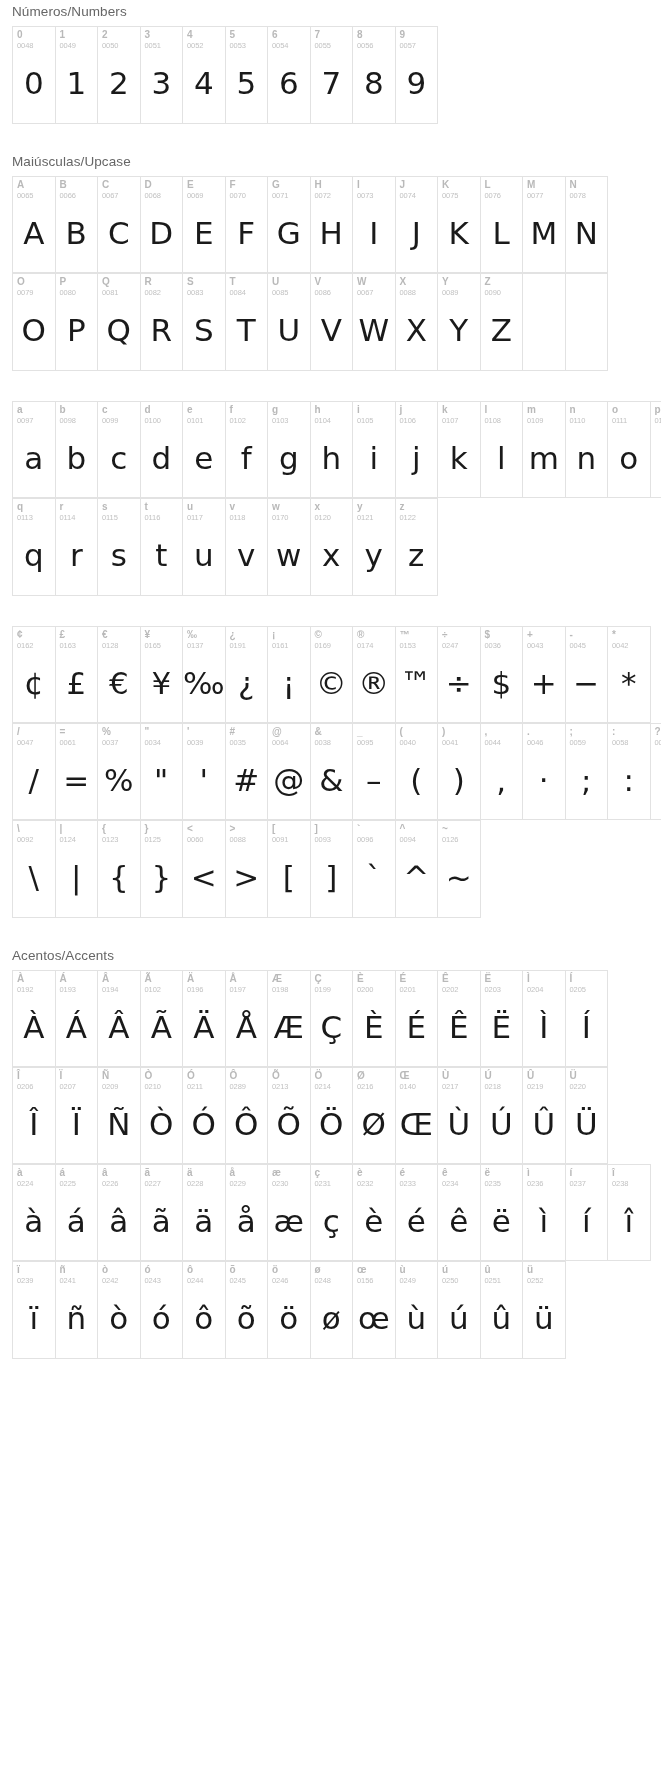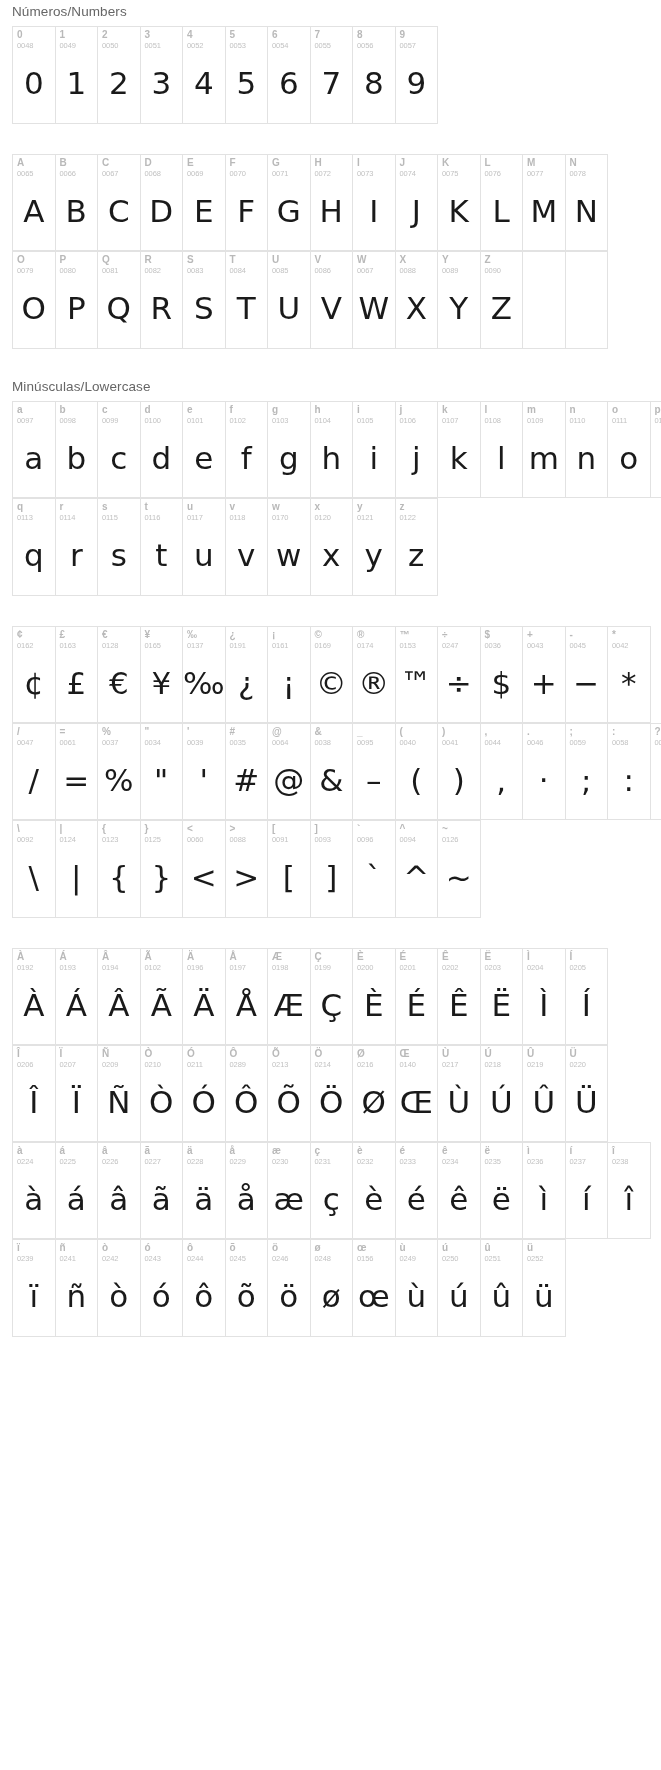--- a/index.html
+++ b/index.html
@@ -165,20 +165,21 @@
                 <span class="ch">9</span>
                 <span class="code">0057</span>
               </div>
               <div class="big">9</div>
             </div>
           </div>
         </div>
       </div>
       <div class="section">
         <div class="spacer-30"></div>
+        <div class="section-title">Maiúsculas/Upcase</div>
         <div class="rows">
           <div class="glyph-row">
             <div class="cell h96">
               <div class="meta">
                 <span class="ch">A</span>
                 <span class="code">0065</span>
               </div>
               <div class="big">A</div>
             </div>
             <div class="cell h96">
@@ -364,527 +365,527 @@
                 <span class="code"></span>
               </div>
               <div class="big"></div>
             </div>
             <div class="cell h96 empty">
               <div class="meta">
                 <span class="ch"></span>
                 <span class="code"></span>
               </div>
               <div class="big"></div>
-            </div>
-          </div>
-        </div>
-      </div>
-      <div class="section">
-        <div class="spacer-30"></div>
-        <div class="section-title">Minúsculas/Lowercase</div>
-        <div class="rows">
-          <div class="glyph-row">
-            <div class="cell h96">
-              <div class="meta">
-                <span class="ch">a</span>
-                <span class="code">0097</span>
-              </div>
-              <div class="big">a</div>
-            </div>
-            <div class="cell h96">
-              <div class="meta">
-                <span class="ch">b</span>
-                <span class="code">0098</span>
-              </div>
-              <div class="big">b</div>
-            </div>
-            <div class="cell h96">
-              <div class="meta">
-                <span class="ch">c</span>
-                <span class="code">0099</span>
-              </div>
-              <div class="big">c</div>
-            </div>
-            <div class="cell h96">
-              <div class="meta">
-                <span class="ch">d</span>
-                <span class="code">0100</span>
-              </div>
-              <div class="big">d</div>
-            </div>
-            <div class="cell h96">
-              <div class="meta">
-                <span class="ch">e</span>
-                <span class="code">0101</span>
-              </div>
-              <div class="big">e</div>
-            </div>
-            <div class="cell h96">
-              <div class="meta">
-                <span class="ch">f</span>
-                <span class="code">0102</span>
-              </div>
-              <div class="big">f</div>
-            </div>
-            <div class="cell h96">
-              <div class="meta">
-                <span class="ch">g</span>
-                <span class="code">0103</span>
-              </div>
-              <div class="big">g</div>
-            </div>
-            <div class="cell h96">
-              <div class="meta">
-                <span class="ch">h</span>
-                <span class="code">0104</span>
-              </div>
-              <div class="big">h</div>
-            </div>
-            <div class="cell h96">
-              <div class="meta">
-                <span class="ch">i</span>
-                <span class="code">0105</span>
-              </div>
-              <div class="big">i</div>
-            </div>
-            <div class="cell h96">
-              <div class="meta">
-                <span class="ch">j</span>
-                <span class="code">0106</span>
-              </div>
-              <div class="big">j</div>
-            </div>
-            <div class="cell h96">
-              <div class="meta">
-                <span class="ch">k</span>
-                <span class="code">0107</span>
-              </div>
-              <div class="big">k</div>
-            </div>
-            <div class="cell h96">
-              <div class="meta">
-                <span class="ch">l</span>
-                <span class="code">0108</span>
-              </div>
-              <div class="big">l</div>
-            </div>
-            <div class="cell h96">
-              <div class="meta">
-                <span class="ch">m</span>
-                <span class="code">0109</span>
-              </div>
-              <div class="big">m</div>
-            </div>
-            <div class="cell h96">
-              <div class="meta">
-                <span class="ch">n</span>
-                <span class="code">0110</span>
-              </div>
-              <div class="big">n</div>
-            </div>
-            <div class="cell h96">
-              <div class="meta">
-                <span class="ch">o</span>
-                <span class="code">0111</span>
-              </div>
-              <div class="big">o</div>
-            </div>
-            <div class="cell h96">
-              <div class="meta">
-                <span class="ch">p</span>
-                <span class="code">0112</span>
-              </div>
-              <div class="big">p</div>
-            </div>
-          </div>
-          <div class="glyph-row last">
-            <div class="cell h96">
-              <div class="meta">
-                <span class="ch">q</span>
-                <span class="code">0113</span>
-              </div>
-              <div class="big">q</div>
-            </div>
-            <div class="cell h96">
-              <div class="meta">
-                <span class="ch">r</span>
-                <span class="code">0114</span>
-              </div>
-              <div class="big">r</div>
-            </div>
-            <div class="cell h96">
-              <div class="meta">
-                <span class="ch">s</span>
-                <span class="code">0115</span>
-              </div>
-              <div class="big">s</div>
-            </div>
-            <div class="cell h96">
-              <div class="meta">
-                <span class="ch">t</span>
-                <span class="code">0116</span>
-              </div>
-              <div class="big">t</div>
-            </div>
-            <div class="cell h96">
-              <div class="meta">
-                <span class="ch">u</span>
-                <span class="code">0117</span>
-              </div>
-              <div class="big">u</div>
-            </div>
-            <div class="cell h96">
-              <div class="meta">
-                <span class="ch">v</span>
-                <span class="code">0118</span>
-              </div>
-              <div class="big">v</div>
-            </div>
-            <div class="cell h96">
-              <div class="meta">
-                <span class="ch">w</span>
-                <span class="code">0170</span>
-              </div>
-              <div class="big">w</div>
-            </div>
-            <div class="cell h96">
-              <div class="meta">
-                <span class="ch">x</span>
-                <span class="code">0120</span>
-              </div>
-              <div class="big">x</div>
-            </div>
-            <div class="cell h96">
-              <div class="meta">
-                <span class="ch">y</span>
-                <span class="code">0121</span>
-              </div>
-              <div class="big">y</div>
-            </div>
-            <div class="cell h96">
-              <div class="meta">
-                <span class="ch">z</span>
-                <span class="code">0122</span>
-              </div>
-              <div class="big">z</div>
             </div>
           </div>
         </div>
       </div>
       <div class="section">
         <div class="spacer-30"></div>
         <div class="rows">
           <div class="glyph-row">
             <div class="cell h96">
               <div class="meta">
-                <span class="ch">¢</span>
-                <span class="code">0162</span>
-              </div>
-              <div class="big">¢</div>
-            </div>
-            <div class="cell h96">
-              <div class="meta">
-                <span class="ch">£</span>
-                <span class="code">0163</span>
-              </div>
-              <div class="big">£</div>
-            </div>
-            <div class="cell h96">
-              <div class="meta">
-                <span class="ch">€</span>
-                <span class="code">0128</span>
-              </div>
-              <div class="big">€</div>
-            </div>
-            <div class="cell h96">
-              <div class="meta">
-                <span class="ch">¥</span>
-                <span class="code">0165</span>
-              </div>
-              <div class="big">¥</div>
-            </div>
-            <div class="cell h96">
-              <div class="meta">
-                <span class="ch">‰</span>
-                <span class="code">0137</span>
-              </div>
-              <div class="big">‰</div>
-            </div>
-            <div class="cell h96">
-              <div class="meta">
-                <span class="ch">¿</span>
-                <span class="code">0191</span>
-              </div>
-              <div class="big">¿</div>
-            </div>
-            <div class="cell h96">
-              <div class="meta">
-                <span class="ch">¡</span>
-                <span class="code">0161</span>
-              </div>
-              <div class="big">¡</div>
-            </div>
-            <div class="cell h96">
-              <div class="meta">
-                <span class="ch">©</span>
-                <span class="code">0169</span>
-              </div>
-              <div class="big">©</div>
-            </div>
-            <div class="cell h96">
-              <div class="meta">
-                <span class="ch">®</span>
-                <span class="code">0174</span>
-              </div>
-              <div class="big">®</div>
-            </div>
-            <div class="cell h96">
-              <div class="meta">
-                <span class="ch">™</span>
-                <span class="code">0153</span>
-              </div>
-              <div class="big">™</div>
-            </div>
-            <div class="cell h96">
-              <div class="meta">
-                <span class="ch">÷</span>
-                <span class="code">0247</span>
-              </div>
-              <div class="big">÷</div>
-            </div>
-            <div class="cell h96">
-              <div class="meta">
-                <span class="ch">$</span>
-                <span class="code">0036</span>
-              </div>
-              <div class="big">$</div>
-            </div>
-            <div class="cell h96">
-              <div class="meta">
-                <span class="ch">+</span>
-                <span class="code">0043</span>
-              </div>
-              <div class="big">+</div>
-            </div>
-            <div class="cell h96">
-              <div class="meta">
-                <span class="ch">-</span>
-                <span class="code">0045</span>
-              </div>
-              <div class="big">−</div>
-            </div>
-            <div class="cell h96">
-              <div class="meta">
-                <span class="ch">*</span>
-                <span class="code">0042</span>
-              </div>
-              <div class="big">*</div>
-            </div>
-          </div>
-          <div class="glyph-row">
-            <div class="cell h96">
-              <div class="meta">
-                <span class="ch">/</span>
-                <span class="code">0047</span>
-              </div>
-              <div class="big">/</div>
-            </div>
-            <div class="cell h96">
-              <div class="meta">
-                <span class="ch">=</span>
-                <span class="code">0061</span>
-              </div>
-              <div class="big">=</div>
-            </div>
-            <div class="cell h96">
-              <div class="meta">
-                <span class="ch">%</span>
-                <span class="code">0037</span>
-              </div>
-              <div class="big">%</div>
-            </div>
-            <div class="cell h96">
-              <div class="meta">
-                <span class="ch">"</span>
-                <span class="code">0034</span>
-              </div>
-              <div class="big">"</div>
-            </div>
-            <div class="cell h96">
-              <div class="meta">
-                <span class="ch">'</span>
-                <span class="code">0039</span>
-              </div>
-              <div class="big">'</div>
-            </div>
-            <div class="cell h96">
-              <div class="meta">
-                <span class="ch">#</span>
-                <span class="code">0035</span>
-              </div>
-              <div class="big">#</div>
-            </div>
-            <div class="cell h96">
-              <div class="meta">
-                <span class="ch">@</span>
-                <span class="code">0064</span>
-              </div>
-              <div class="big">@</div>
-            </div>
-            <div class="cell h96">
-              <div class="meta">
-                <span class="ch">&amp;</span>
-                <span class="code">0038</span>
-              </div>
-              <div class="big">&amp;</div>
-            </div>
-            <div class="cell h96">
-              <div class="meta">
-                <span class="ch">_</span>
-                <span class="code">0095</span>
-              </div>
-              <div class="big">–</div>
-            </div>
-            <div class="cell h96">
-              <div class="meta">
-                <span class="ch">(</span>
-                <span class="code">0040</span>
-              </div>
-              <div class="big">(</div>
-            </div>
-            <div class="cell h96">
-              <div class="meta">
-                <span class="ch">)</span>
-                <span class="code">0041</span>
-              </div>
-              <div class="big">)</div>
-            </div>
-            <div class="cell h96">
-              <div class="meta">
-                <span class="ch">,</span>
-                <span class="code">0044</span>
-              </div>
-              <div class="big">,</div>
-            </div>
-            <div class="cell h96">
-              <div class="meta">
-                <span class="ch">.</span>
-                <span class="code">0046</span>
-              </div>
-              <div class="big">·</div>
-            </div>
-            <div class="cell h96">
-              <div class="meta">
-                <span class="ch">;</span>
-                <span class="code">0059</span>
-              </div>
-              <div class="big">;</div>
-            </div>
-            <div class="cell h96">
-              <div class="meta">
-                <span class="ch">:</span>
-                <span class="code">0058</span>
-              </div>
-              <div class="big">:</div>
-            </div>
-            <div class="cell h96">
-              <div class="meta">
-                <span class="ch">?</span>
-                <span class="code">0063</span>
-              </div>
-              <div class="big">?</div>
+                <span class="ch">a</span>
+                <span class="code">0097</span>
+              </div>
+              <div class="big">a</div>
+            </div>
+            <div class="cell h96">
+              <div class="meta">
+                <span class="ch">b</span>
+                <span class="code">0098</span>
+              </div>
+              <div class="big">b</div>
+            </div>
+            <div class="cell h96">
+              <div class="meta">
+                <span class="ch">c</span>
+                <span class="code">0099</span>
+              </div>
+              <div class="big">c</div>
+            </div>
+            <div class="cell h96">
+              <div class="meta">
+                <span class="ch">d</span>
+                <span class="code">0100</span>
+              </div>
+              <div class="big">d</div>
+            </div>
+            <div class="cell h96">
+              <div class="meta">
+                <span class="ch">e</span>
+                <span class="code">0101</span>
+              </div>
+              <div class="big">e</div>
+            </div>
+            <div class="cell h96">
+              <div class="meta">
+                <span class="ch">f</span>
+                <span class="code">0102</span>
+              </div>
+              <div class="big">f</div>
+            </div>
+            <div class="cell h96">
+              <div class="meta">
+                <span class="ch">g</span>
+                <span class="code">0103</span>
+              </div>
+              <div class="big">g</div>
+            </div>
+            <div class="cell h96">
+              <div class="meta">
+                <span class="ch">h</span>
+                <span class="code">0104</span>
+              </div>
+              <div class="big">h</div>
+            </div>
+            <div class="cell h96">
+              <div class="meta">
+                <span class="ch">i</span>
+                <span class="code">0105</span>
+              </div>
+              <div class="big">i</div>
+            </div>
+            <div class="cell h96">
+              <div class="meta">
+                <span class="ch">j</span>
+                <span class="code">0106</span>
+              </div>
+              <div class="big">j</div>
+            </div>
+            <div class="cell h96">
+              <div class="meta">
+                <span class="ch">k</span>
+                <span class="code">0107</span>
+              </div>
+              <div class="big">k</div>
+            </div>
+            <div class="cell h96">
+              <div class="meta">
+                <span class="ch">l</span>
+                <span class="code">0108</span>
+              </div>
+              <div class="big">l</div>
+            </div>
+            <div class="cell h96">
+              <div class="meta">
+                <span class="ch">m</span>
+                <span class="code">0109</span>
+              </div>
+              <div class="big">m</div>
+            </div>
+            <div class="cell h96">
+              <div class="meta">
+                <span class="ch">n</span>
+                <span class="code">0110</span>
+              </div>
+              <div class="big">n</div>
+            </div>
+            <div class="cell h96">
+              <div class="meta">
+                <span class="ch">o</span>
+                <span class="code">0111</span>
+              </div>
+              <div class="big">o</div>
+            </div>
+            <div class="cell h96">
+              <div class="meta">
+                <span class="ch">p</span>
+                <span class="code">0112</span>
+              </div>
+              <div class="big">p</div>
             </div>
           </div>
           <div class="glyph-row last">
             <div class="cell h96">
               <div class="meta">
-                <span class="ch">\</span>
-                <span class="code">0092</span>
-              </div>
-              <div class="big">\</div>
-            </div>
-            <div class="cell h96">
-              <div class="meta">
-                <span class="ch">|</span>
-                <span class="code">0124</span>
-              </div>
-              <div class="big">|</div>
-            </div>
-            <div class="cell h96">
-              <div class="meta">
-                <span class="ch">{</span>
-                <span class="code">0123</span>
-              </div>
-              <div class="big">{</div>
-            </div>
-            <div class="cell h96">
-              <div class="meta">
-                <span class="ch">}</span>
-                <span class="code">0125</span>
-              </div>
-              <div class="big">}</div>
-            </div>
-            <div class="cell h96">
-              <div class="meta">
-                <span class="ch">&lt;</span>
-                <span class="code">0060</span>
-              </div>
-              <div class="big">&lt;</div>
-            </div>
-            <div class="cell h96">
-              <div class="meta">
-                <span class="ch">&gt;</span>
-                <span class="code">0088</span>
-              </div>
-              <div class="big">&gt;</div>
-            </div>
-            <div class="cell h96">
-              <div class="meta">
-                <span class="ch">[</span>
-                <span class="code">0091</span>
-              </div>
-              <div class="big">[</div>
-            </div>
-            <div class="cell h96">
-              <div class="meta">
-                <span class="ch">]</span>
-                <span class="code">0093</span>
-              </div>
-              <div class="big">]</div>
-            </div>
-            <div class="cell h96">
-              <div class="meta">
-                <span class="ch">`</span>
-                <span class="code">0096</span>
-              </div>
-              <div class="big">`</div>
-            </div>
-            <div class="cell h96">
-              <div class="meta">
-                <span class="ch">^</span>
-                <span class="code">0094</span>
-              </div>
-              <div class="big">^</div>
-            </div>
-            <div class="cell h96">
-              <div class="meta">
-                <span class="ch">~</span>
-                <span class="code">0126</span>
-              </div>
-              <div class="big">~</div>
+                <span class="ch">q</span>
+                <span class="code">0113</span>
+              </div>
+              <div class="big">q</div>
+            </div>
+            <div class="cell h96">
+              <div class="meta">
+                <span class="ch">r</span>
+                <span class="code">0114</span>
+              </div>
+              <div class="big">r</div>
+            </div>
+            <div class="cell h96">
+              <div class="meta">
+                <span class="ch">s</span>
+                <span class="code">0115</span>
+              </div>
+              <div class="big">s</div>
+            </div>
+            <div class="cell h96">
+              <div class="meta">
+                <span class="ch">t</span>
+                <span class="code">0116</span>
+              </div>
+              <div class="big">t</div>
+            </div>
+            <div class="cell h96">
+              <div class="meta">
+                <span class="ch">u</span>
+                <span class="code">0117</span>
+              </div>
+              <div class="big">u</div>
+            </div>
+            <div class="cell h96">
+              <div class="meta">
+                <span class="ch">v</span>
+                <span class="code">0118</span>
+              </div>
+              <div class="big">v</div>
+            </div>
+            <div class="cell h96">
+              <div class="meta">
+                <span class="ch">w</span>
+                <span class="code">0170</span>
+              </div>
+              <div class="big">w</div>
+            </div>
+            <div class="cell h96">
+              <div class="meta">
+                <span class="ch">x</span>
+                <span class="code">0120</span>
+              </div>
+              <div class="big">x</div>
+            </div>
+            <div class="cell h96">
+              <div class="meta">
+                <span class="ch">y</span>
+                <span class="code">0121</span>
+              </div>
+              <div class="big">y</div>
+            </div>
+            <div class="cell h96">
+              <div class="meta">
+                <span class="ch">z</span>
+                <span class="code">0122</span>
+              </div>
+              <div class="big">z</div>
             </div>
           </div>
         </div>
       </div>
       <div class="section">
         <div class="spacer-30"></div>
         <div class="rows">
           <div class="glyph-row">
             <div class="cell h96">
               <div class="meta">
+                <span class="ch">¢</span>
+                <span class="code">0162</span>
+              </div>
+              <div class="big">¢</div>
+            </div>
+            <div class="cell h96">
+              <div class="meta">
+                <span class="ch">£</span>
+                <span class="code">0163</span>
+              </div>
+              <div class="big">£</div>
+            </div>
+            <div class="cell h96">
+              <div class="meta">
+                <span class="ch">€</span>
+                <span class="code">0128</span>
+              </div>
+              <div class="big">€</div>
+            </div>
+            <div class="cell h96">
+              <div class="meta">
+                <span class="ch">¥</span>
+                <span class="code">0165</span>
+              </div>
+              <div class="big">¥</div>
+            </div>
+            <div class="cell h96">
+              <div class="meta">
+                <span class="ch">‰</span>
+                <span class="code">0137</span>
+              </div>
+              <div class="big">‰</div>
+            </div>
+            <div class="cell h96">
+              <div class="meta">
+                <span class="ch">¿</span>
+                <span class="code">0191</span>
+              </div>
+              <div class="big">¿</div>
+            </div>
+            <div class="cell h96">
+              <div class="meta">
+                <span class="ch">¡</span>
+                <span class="code">0161</span>
+              </div>
+              <div class="big">¡</div>
+            </div>
+            <div class="cell h96">
+              <div class="meta">
+                <span class="ch">©</span>
+                <span class="code">0169</span>
+              </div>
+              <div class="big">©</div>
+            </div>
+            <div class="cell h96">
+              <div class="meta">
+                <span class="ch">®</span>
+                <span class="code">0174</span>
+              </div>
+              <div class="big">®</div>
+            </div>
+            <div class="cell h96">
+              <div class="meta">
+                <span class="ch">™</span>
+                <span class="code">0153</span>
+              </div>
+              <div class="big">™</div>
+            </div>
+            <div class="cell h96">
+              <div class="meta">
+                <span class="ch">÷</span>
+                <span class="code">0247</span>
+              </div>
+              <div class="big">÷</div>
+            </div>
+            <div class="cell h96">
+              <div class="meta">
+                <span class="ch">$</span>
+                <span class="code">0036</span>
+              </div>
+              <div class="big">$</div>
+            </div>
+            <div class="cell h96">
+              <div class="meta">
+                <span class="ch">+</span>
+                <span class="code">0043</span>
+              </div>
+              <div class="big">+</div>
+            </div>
+            <div class="cell h96">
+              <div class="meta">
+                <span class="ch">-</span>
+                <span class="code">0045</span>
+              </div>
+              <div class="big">−</div>
+            </div>
+            <div class="cell h96">
+              <div class="meta">
+                <span class="ch">*</span>
+                <span class="code">0042</span>
+              </div>
+              <div class="big">*</div>
+            </div>
+          </div>
+          <div class="glyph-row">
+            <div class="cell h96">
+              <div class="meta">
+                <span class="ch">/</span>
+                <span class="code">0047</span>
+              </div>
+              <div class="big">/</div>
+            </div>
+            <div class="cell h96">
+              <div class="meta">
+                <span class="ch">=</span>
+                <span class="code">0061</span>
+              </div>
+              <div class="big">=</div>
+            </div>
+            <div class="cell h96">
+              <div class="meta">
+                <span class="ch">%</span>
+                <span class="code">0037</span>
+              </div>
+              <div class="big">%</div>
+            </div>
+            <div class="cell h96">
+              <div class="meta">
+                <span class="ch">"</span>
+                <span class="code">0034</span>
+              </div>
+              <div class="big">"</div>
+            </div>
+            <div class="cell h96">
+              <div class="meta">
+                <span class="ch">'</span>
+                <span class="code">0039</span>
+              </div>
+              <div class="big">'</div>
+            </div>
+            <div class="cell h96">
+              <div class="meta">
+                <span class="ch">#</span>
+                <span class="code">0035</span>
+              </div>
+              <div class="big">#</div>
+            </div>
+            <div class="cell h96">
+              <div class="meta">
+                <span class="ch">@</span>
+                <span class="code">0064</span>
+              </div>
+              <div class="big">@</div>
+            </div>
+            <div class="cell h96">
+              <div class="meta">
+                <span class="ch">&amp;</span>
+                <span class="code">0038</span>
+              </div>
+              <div class="big">&amp;</div>
+            </div>
+            <div class="cell h96">
+              <div class="meta">
+                <span class="ch">_</span>
+                <span class="code">0095</span>
+              </div>
+              <div class="big">–</div>
+            </div>
+            <div class="cell h96">
+              <div class="meta">
+                <span class="ch">(</span>
+                <span class="code">0040</span>
+              </div>
+              <div class="big">(</div>
+            </div>
+            <div class="cell h96">
+              <div class="meta">
+                <span class="ch">)</span>
+                <span class="code">0041</span>
+              </div>
+              <div class="big">)</div>
+            </div>
+            <div class="cell h96">
+              <div class="meta">
+                <span class="ch">,</span>
+                <span class="code">0044</span>
+              </div>
+              <div class="big">,</div>
+            </div>
+            <div class="cell h96">
+              <div class="meta">
+                <span class="ch">.</span>
+                <span class="code">0046</span>
+              </div>
+              <div class="big">·</div>
+            </div>
+            <div class="cell h96">
+              <div class="meta">
+                <span class="ch">;</span>
+                <span class="code">0059</span>
+              </div>
+              <div class="big">;</div>
+            </div>
+            <div class="cell h96">
+              <div class="meta">
+                <span class="ch">:</span>
+                <span class="code">0058</span>
+              </div>
+              <div class="big">:</div>
+            </div>
+            <div class="cell h96">
+              <div class="meta">
+                <span class="ch">?</span>
+                <span class="code">0063</span>
+              </div>
+              <div class="big">?</div>
+            </div>
+          </div>
+          <div class="glyph-row last">
+            <div class="cell h96">
+              <div class="meta">
+                <span class="ch">\</span>
+                <span class="code">0092</span>
+              </div>
+              <div class="big">\</div>
+            </div>
+            <div class="cell h96">
+              <div class="meta">
+                <span class="ch">|</span>
+                <span class="code">0124</span>
+              </div>
+              <div class="big">|</div>
+            </div>
+            <div class="cell h96">
+              <div class="meta">
+                <span class="ch">{</span>
+                <span class="code">0123</span>
+              </div>
+              <div class="big">{</div>
+            </div>
+            <div class="cell h96">
+              <div class="meta">
+                <span class="ch">}</span>
+                <span class="code">0125</span>
+              </div>
+              <div class="big">}</div>
+            </div>
+            <div class="cell h96">
+              <div class="meta">
+                <span class="ch">&lt;</span>
+                <span class="code">0060</span>
+              </div>
+              <div class="big">&lt;</div>
+            </div>
+            <div class="cell h96">
+              <div class="meta">
+                <span class="ch">&gt;</span>
+                <span class="code">0088</span>
+              </div>
+              <div class="big">&gt;</div>
+            </div>
+            <div class="cell h96">
+              <div class="meta">
+                <span class="ch">[</span>
+                <span class="code">0091</span>
+              </div>
+              <div class="big">[</div>
+            </div>
+            <div class="cell h96">
+              <div class="meta">
+                <span class="ch">]</span>
+                <span class="code">0093</span>
+              </div>
+              <div class="big">]</div>
+            </div>
+            <div class="cell h96">
+              <div class="meta">
+                <span class="ch">`</span>
+                <span class="code">0096</span>
+              </div>
+              <div class="big">`</div>
+            </div>
+            <div class="cell h96">
+              <div class="meta">
+                <span class="ch">^</span>
+                <span class="code">0094</span>
+              </div>
+              <div class="big">^</div>
+            </div>
+            <div class="cell h96">
+              <div class="meta">
+                <span class="ch">~</span>
+                <span class="code">0126</span>
+              </div>
+              <div class="big">~</div>
+            </div>
+          </div>
+        </div>
+      </div>
+      <div class="section">
+        <div class="spacer-30"></div>
+        <div class="section-title">Acentos/Accents</div>
+        <div class="rows">
+          <div class="glyph-row">
+            <div class="cell h96">
+              <div class="meta">
                 <span class="ch">À</span>
                 <span class="code">0192</span>
               </div>
               <div class="big">À</div>
             </div>
             <div class="cell h96">
               <div class="meta">
                 <span class="ch">Á</span>
                 <span class="code">0193</span>
               </div>

